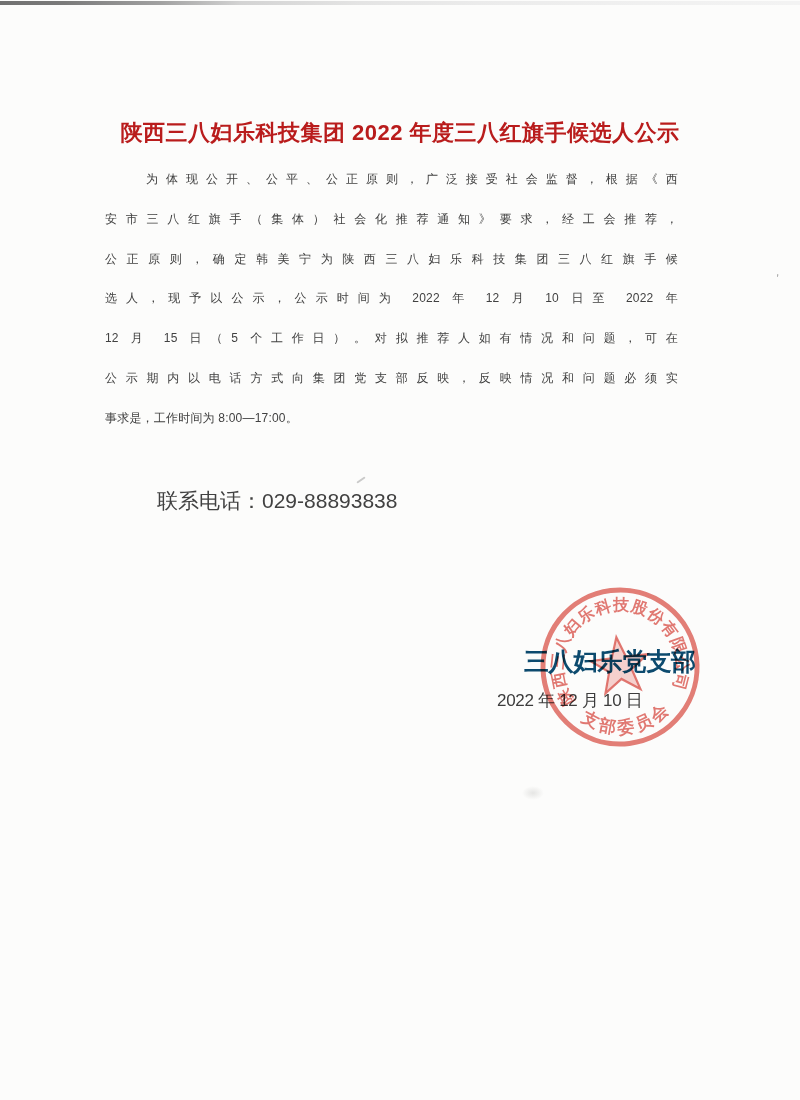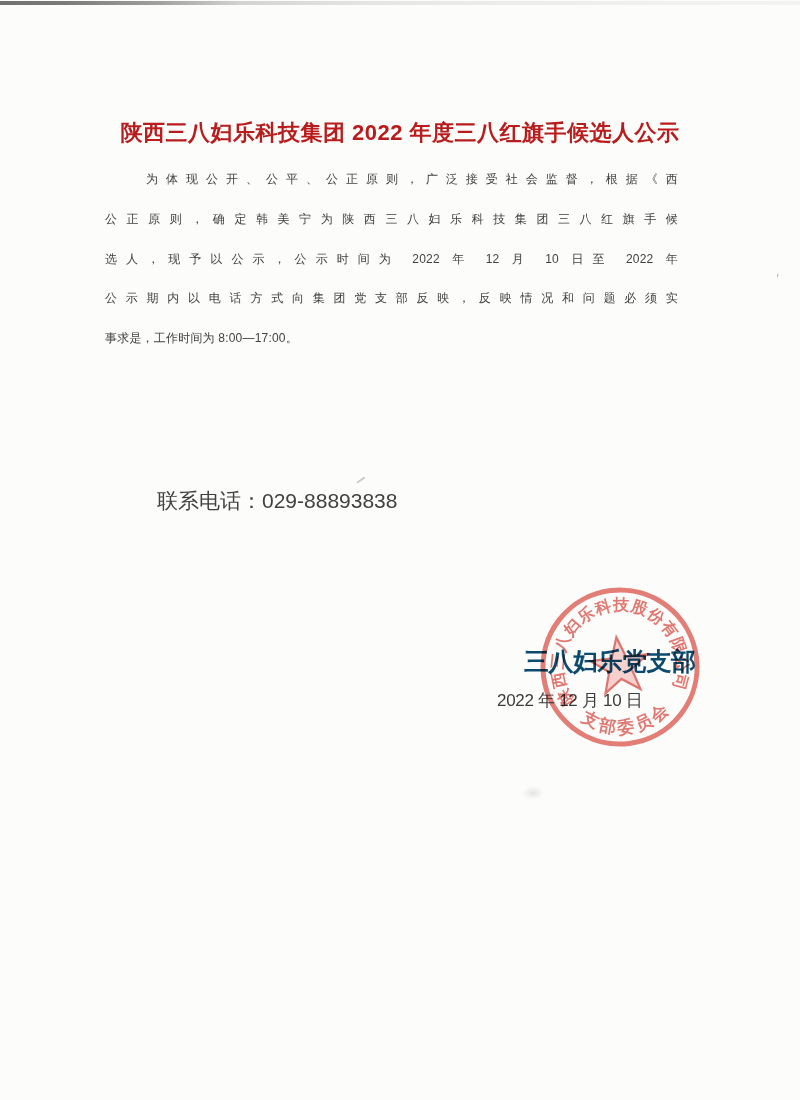--- a/index.html
+++ b/index.html
@@ -107,22 +107,24 @@
 <body>
 
 <div class="page">
 
   <div class="scan-top-line"></div>
 
   <h1 class="title">陕西三八妇乐科技集团 2022 年度三八红旗手候选人公示</h1>
 
   <div class="body-block">
     <p class="line just indent">为体现公开、公平、公正原则，广泛接受社会监督，根据《西</p>
+    <p class="line just">安市三八红旗手（集体）社会化推荐通知》要求，经工会推荐，</p>
     <p class="line just">公正原则，确定韩美宁为陕西三八妇乐科技集团三八红旗手候</p>
     <p class="line just">选人，现予以公示，公示时间为 2022 年 12 月 10 日至 2022 年</p>
+    <p class="line just">12 月 15 日（5 个工作日）。对拟推荐人如有情况和问题，可在</p>
     <p class="line just">公示期内以电话方式向集团党支部反映，反映情况和问题必须实</p>
     <p class="line">事求是，工作时间为 8:00—17:00。</p>
   </div>
 
   <p class="contact">联系电话：029-88893838</p>
 
   <p class="sig-org">三八妇乐党支部</p>
   <p class="sig-date">2022 年 12 月 10 日</p>
 
   <svg class="seal" viewBox="0 0 170 170" aria-hidden="true">

